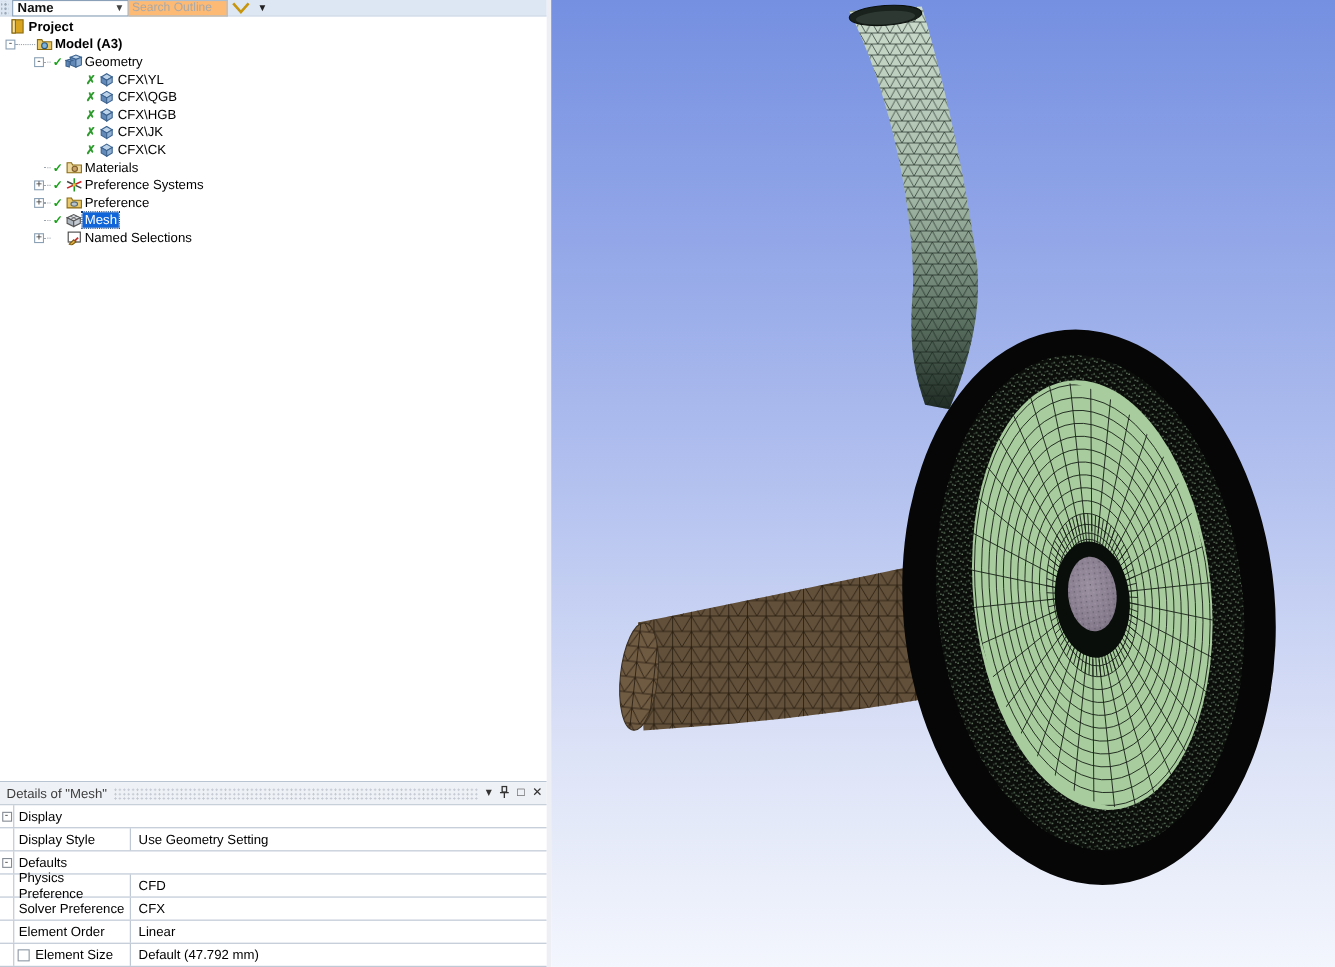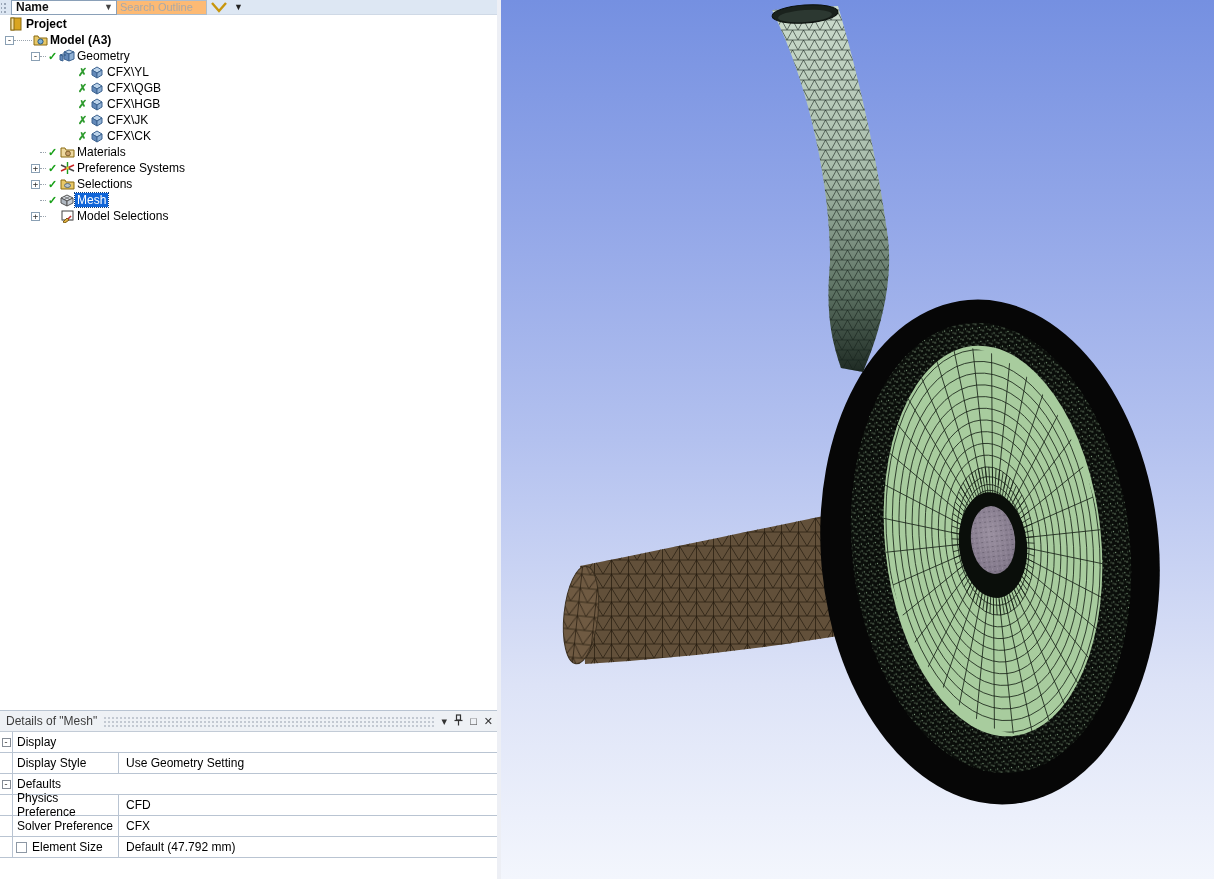--- a/index.html
+++ b/index.html
@@ -211,21 +211,21 @@
       <div class="trow" style="padding-left:31px;">
         <span class="exp">+</span>
         <span class="dotline" style="width:6px;"></span>
         <span class="chk">✓</span>
         <span class="ticon">
           <svg width="15" height="14" viewBox="0 0 15 14">
               <path d="M1,3 L5,3 L6,5 L14,5 L14,12 L1,12 Z" fill="#e8c868" stroke="#8a6a10"></path>
               <ellipse cx="7.5" cy="8.5" rx="3" ry="2" fill="#b8c4cc" stroke="#5a6a74"></ellipse>
             </svg>
         </span>
-        <span class="tlabel">Selections</span>
+        <span class="tlabel">Preference</span>
       </div>
 
       <div class="trow sel" style="padding-left:31px;">
         <span class="spacer9"></span>
         <span class="dotline" style="width:6px;"></span>
         <span class="chk">✓</span>
         <span class="ticon">
           <svg width="16" height="13" viewBox="0 0 16 13">
               <polygon points="2,4 8,1 14,4 8,7" fill="#dfe4ea" stroke="#555"></polygon>
               <polygon points="2,4 8,7 8,12 2,9" fill="#aeb6bf" stroke="#555"></polygon>
@@ -242,21 +242,21 @@
         <span class="dotline" style="width:6px;"></span>
         <span class="spacer9" style="width:13px;"></span>
         <span class="ticon">
           <svg width="15" height="14" viewBox="0 0 15 14">
               <rect x="2" y="2" width="11" height="9" fill="#fff" stroke="#444"></rect>
               <line x1="2" y1="11" x2="13" y2="11" stroke="#888"></line>
               <polygon points="3,13 7,9 9,11 5,14" fill="#e0b040" stroke="#7c5c10"></polygon>
               <line x1="8" y1="10" x2="11" y2="7" stroke="#c03030" stroke-width="1.6"></line>
             </svg>
         </span>
-        <span class="tlabel">Model Selections</span>
+        <span class="tlabel">Named Selections</span>
       </div>
     </div>
 
     <div class="details">
       <div class="dheader">
         <span class="title">Details of "Mesh"</span>
         <div class="dots"></div>
         <span class="hicon">▾</span>
         <span class="hicon">
           <svg width="9" height="12" viewBox="0 0 9 12">
@@ -288,20 +288,25 @@
       </div>
       <div class="drow">
         <div class="gutter"></div>
         <div class="dkey">Physics Preference</div>
         <div class="dval">CFD</div>
       </div>
       <div class="drow">
         <div class="gutter"></div>
         <div class="dkey">Solver Preference</div>
         <div class="dval">CFX</div>
+      </div>
+      <div class="drow">
+        <div class="gutter"></div>
+        <div class="dkey">Element Order</div>
+        <div class="dval">Linear</div>
       </div>
       <div class="drow">
         <div class="gutter"></div>
         <div class="dkey" style="padding-left:3px;">
           <span class="cbx"></span>
           <span>Element Size</span>
         </div>
         <div class="dval">Default (47.792 mm)</div>
       </div>
     </div>

